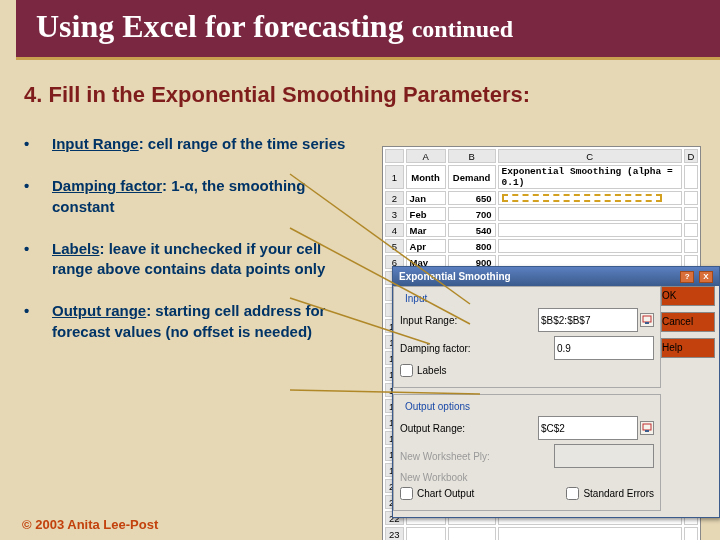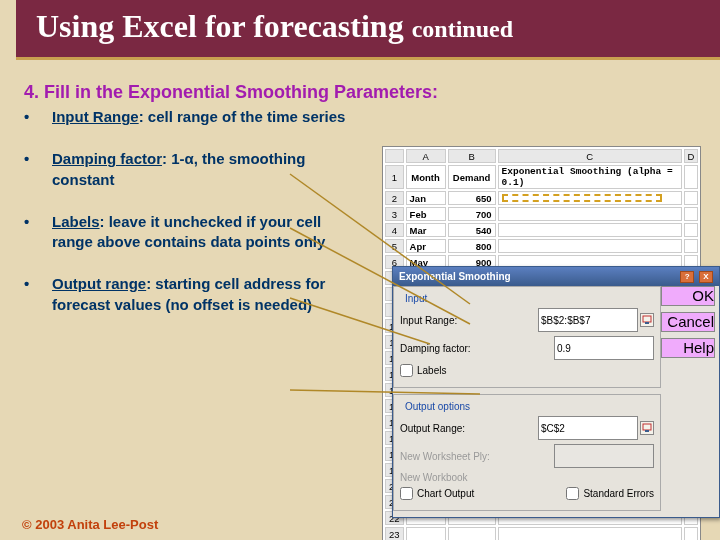--- a/index.html
+++ b/index.html
@@ -1,20 +1,20 @@
 <!DOCTYPE html>
 <html><head>
 <meta charset="utf-8">
 <style>
 * { margin: 0; padding: 0; box-sizing: border-box; }
 body { width: 720px; height: 540px; background: #e6d8b5; font-family: Arial, sans-serif; position: relative; overflow: hidden; }
 .header-band { background: #7a2842; border-bottom: 3px solid #c9a050; padding: 8px 20px 12px; margin-left: 16px; }
 .title { color: #fff; font-family: "Times New Roman", serif; font-size: 32px; font-weight: bold; }
 .title .cont { font-size: 24px; }
-.step { color: #a21caf; font-size: 18px; font-weight: bold; margin: 22px 20px 4px 24px; }
+.step { color: #7f1d1d; font-size: 22px; font-weight: bold; margin: 22px 20px 26px 24px; }
 .content { display: flex; padding: 0 8px 0 24px; }
 .bullets { width: 340px; }
 .bullet { display: flex; margin-bottom: 22px; color: #003366; font-size: 15px; font-weight: bold; line-height: 1.35; }
 .bullet .dot { width: 28px; flex-shrink: 0; }
 .bullet .u { text-decoration: underline; }
 .excel-pane { position: absolute; right: 8px; top: 146px; width: 330px; }
 .sheet { background: #fff; border: 1px solid #888; font-size: 9.5px; }
 .sheet td, .sheet th { border: 1px solid #ccc; padding: 0 3px; height: 14px; }
 .sheet th { background: #e8e8e8; font-weight: normal; }
 .sheet .rowh { background: #e8e8e8; text-align: center; width: 18px; }
@@ -32,21 +32,21 @@
 .dlg-left { flex: 1; }
 .dlg-right { width: 58px; }
 .fieldset { border: 1px solid #aaa; padding: 6px; margin-bottom: 6px; }
 .fieldset .legend { color: #1a4aa8; margin: -12px 0 4px 2px; background: #e6e3dc; display: inline-block; padding: 0 3px; }
 .row { display: flex; align-items: center; margin-bottom: 4px; }
 .row .lbl { flex: 1; }
 .row input[type=text] { width: 100px; height: 24px; border: 1px solid #888; font-size: 10px; padding: 0 2px; }
 .picker { width: 14px; height: 14px; border: 1px solid #888; background: #f4f2ea; display: inline-flex; align-items: center; justify-content: center; margin-left: 2px; }
 .picker svg { width: 10px; height: 10px; }
 .chk { margin-right: 4px; }
-.btn { background: #f0abfc; border: 1px solid #888; width: 54px; height: 20px; font-size: 15px; margin-bottom: 6px; display: block; text-align: right; line-height: 18px; }
+.btn { background: #c2410c; border: 1px solid #888; width: 54px; height: 20px; font-size: 10px; margin-bottom: 6px; display: block; text-align: left; line-height: 18px; }
 .grayed { color: #9a9a9a; }
 .footer { position: absolute; bottom: 8px; left: 22px; color: #c2410c; font-size: 13px; font-weight: bold; }
 .connector { position: absolute; pointer-events: none; }
 .connector line { stroke: #b08828; stroke-width: 1.5; }
 </style>
 </head>
 <body>
 
 <div class="header-band">
   <span class="title">

